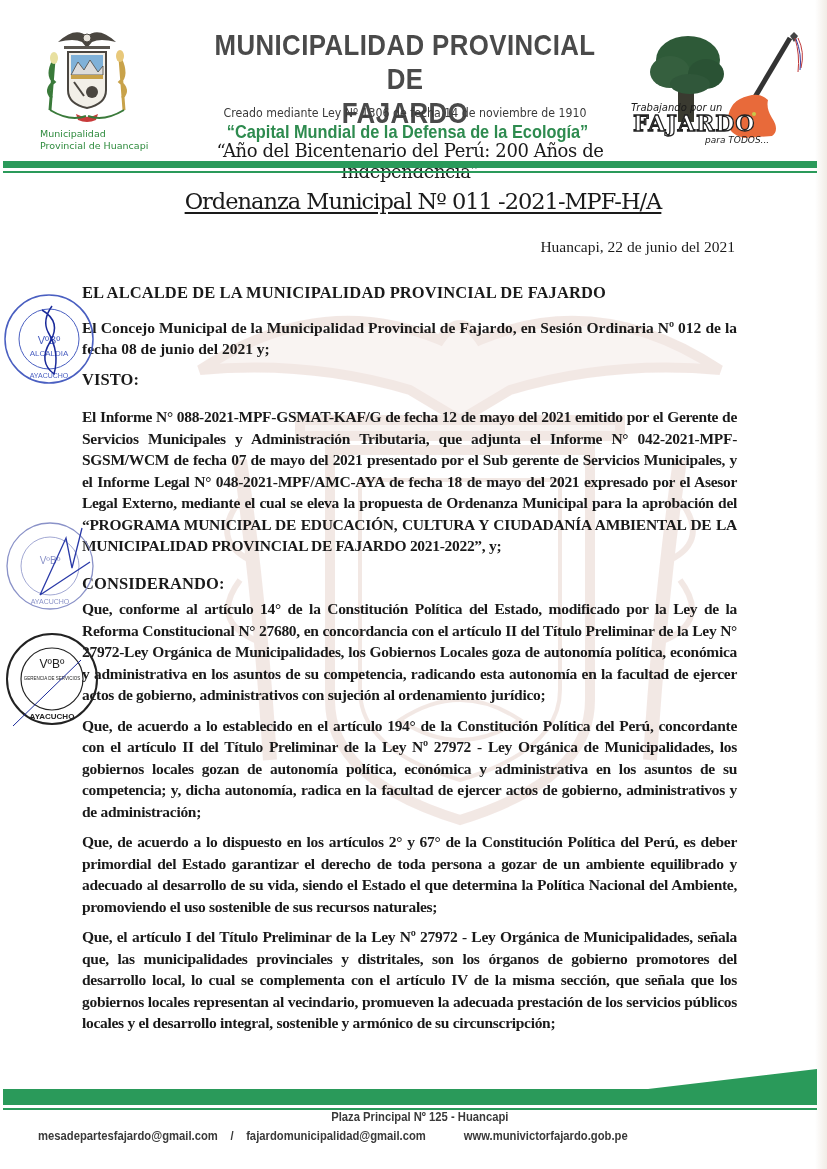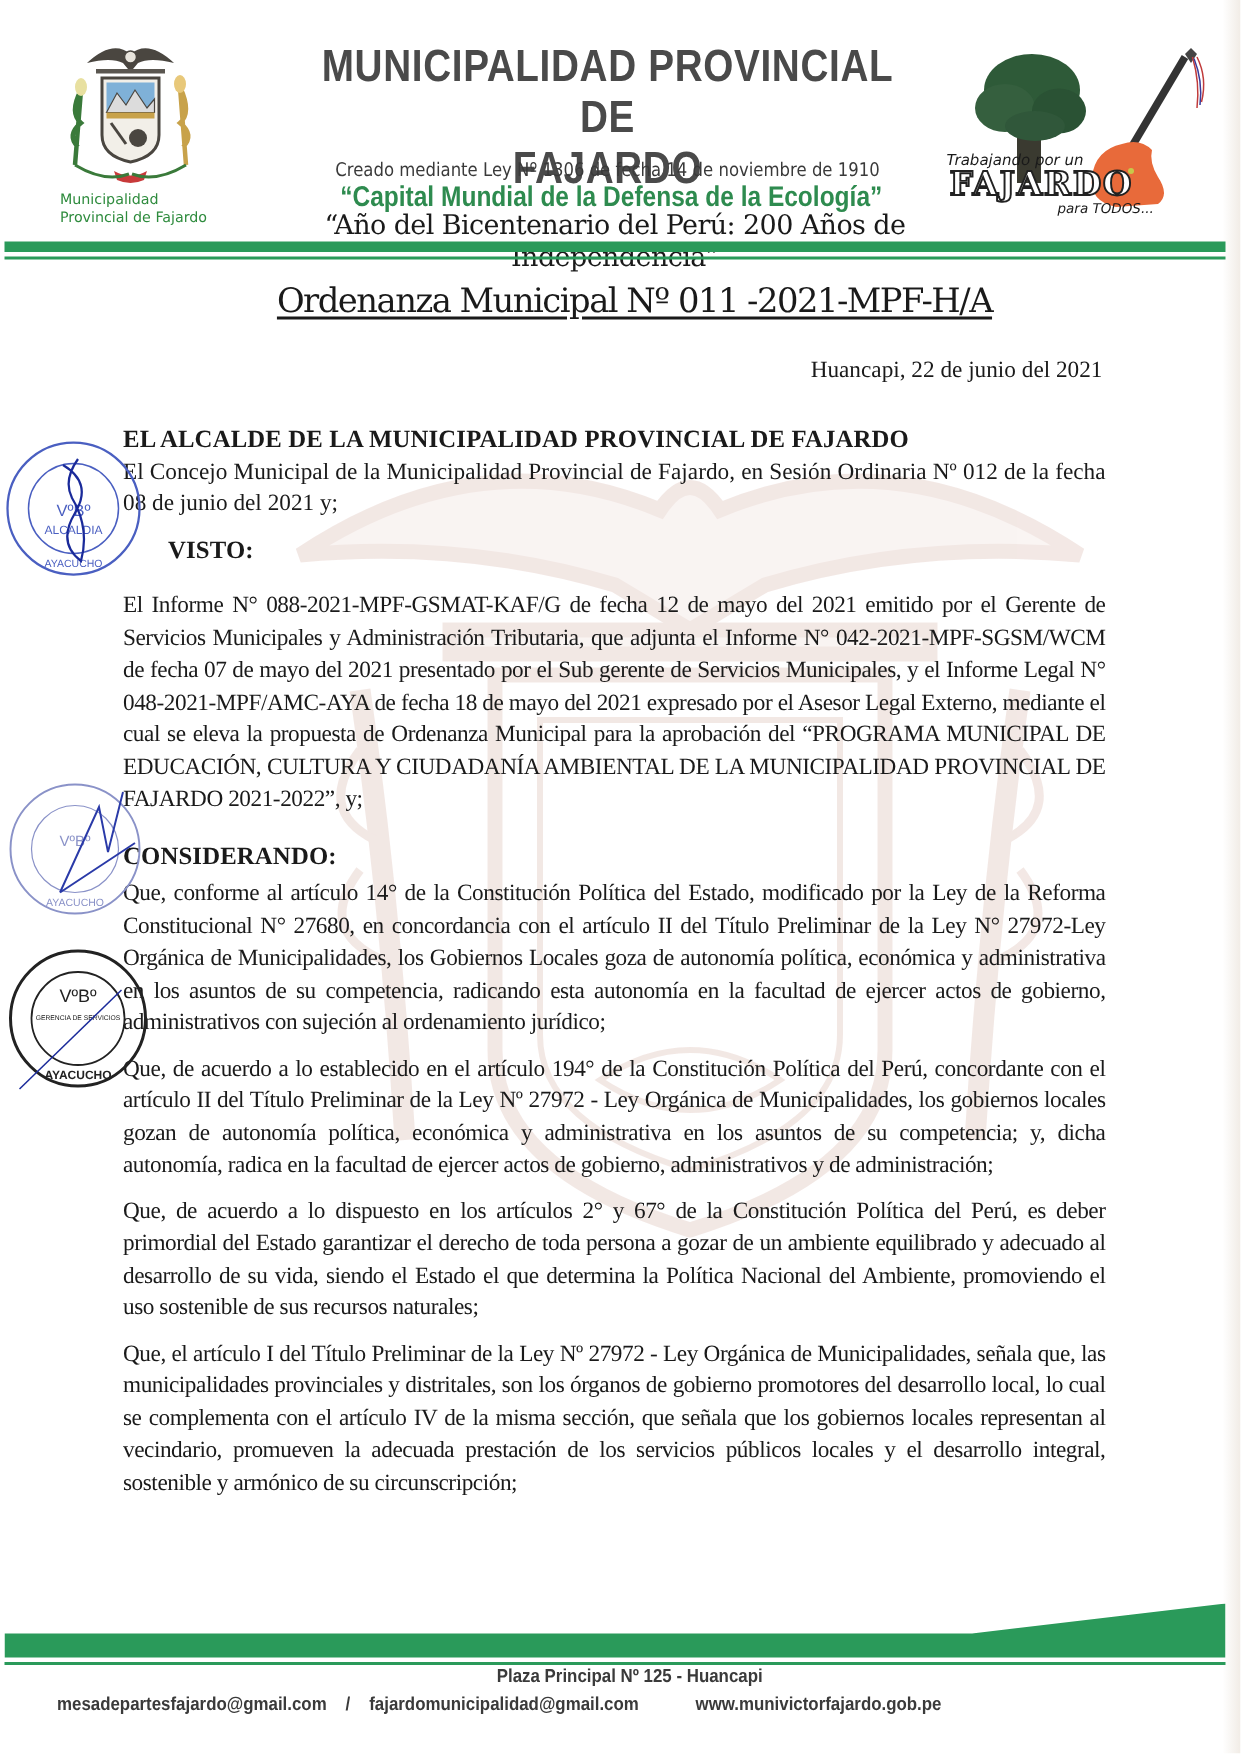--- a/index.html
+++ b/index.html
@@ -28,22 +28,22 @@
 
     
     .watermark { position: absolute; left: 180px; top: 300px; width: 560px; height: 560px; opacity: 0.22; }
 
     
     .doc-title { position: absolute; left: 163px; top: 188px; width: 520px; font-family: "DejaVu Serif", serif; font-size: 22.5px; color: #1a1a1a; text-decoration: underline; text-underline-offset: 3px; letter-spacing: -1px; white-space: nowrap; text-align: center; }
     .doc-date { position: absolute; right: 92px; top: 238px; font-size: 15.5px; color: #1a1a1a; }
 
     
     .content { position: absolute; left: 82px; top: 282px; width: 655px; font-size: 15.5px; line-height: 21.5px; }
-    .heading { font-weight: bold; font-size: 16.5px; letter-spacing: 0.1px; }
-    .para { text-align: justify; margin-bottom: 9px; }
+    .heading { font-weight: bold; font-size: 16.5px; margin-bottom: 13px; letter-spacing: 0.1px; }
+    .para { text-align: justify; margin-bottom: 9px; font-weight: bold; }
     .narrow { letter-spacing: -0.3px; }
 
     
     .stamp { position: absolute; }
 
     
     .footer-shape { position: absolute; left: 3px; top: 1069px; width: 814px; height: 45px; }
     .footer-thin { position: absolute; left: 3px; top: 1108px; width: 814px; height: 2px; background: #2a9a5a; }
     .footer-address { position: absolute; left: 0; top: 1110px; width: 827px; text-align: center; font-family: "Liberation Sans", sans-serif; font-weight: bold; font-size: 12.5px; color: #3a3a3a; padding-left: 14px; transform: scaleX(0.9); }
     .footer-contacts { position: absolute; left: 38px; top: 1129px; width: 770px; font-family: "Liberation Sans", sans-serif; font-weight: bold; font-size: 12.5px; color: #3a3a3a; display: flex; transform: scaleX(0.9); transform-origin: left; }
@@ -71,21 +71,21 @@
     <path d="M14 40 L10 90 M14 40 Q6 55 14 62 Q4 70 12 78" stroke="#3a7a3a" stroke-width="3" fill="none"></path>
     <path d="M80 38 L84 90 M80 38 Q88 55 80 62 Q90 70 82 78" stroke="#c8a24a" stroke-width="3" fill="none"></path>
     <ellipse cx="80" cy="36" rx="4" ry="6" fill="#e8c87a"></ellipse>
     <ellipse cx="14" cy="38" rx="4" ry="6" fill="#e8e0a0"></ellipse>
 
     <path d="M36 94 Q47 100 58 94 L56 100 Q47 104 38 100 Z" fill="#c83a3a"></path>
     <path d="M10 90 Q30 102 46 96 M84 90 Q64 102 48 96" stroke="#3a7a3a" stroke-width="2" fill="none"></path>
   </svg>
   <div class="logo-caption">
     <div>Municipalidad</div>
-    <div>Provincial de Fajardo</div>
+    <div>Provincial de Huancapi</div>
   </div>
 
   <div class="header-title">
     <div>MUNICIPALIDAD PROVINCIAL DE</div>
     <div>FAJARDO</div>
   </div>
   <div class="header-created">Creado mediante Ley Nº 1306 de fecha 14 de noviembre de 1910</div>
   <div class="header-slogan">“Capital Mundial de la Defensa de la Ecología”</div>
   <div class="header-year">“Año del Bicentenario del Perú: 200 Años de Independencia”</div>
 
@@ -125,21 +125,21 @@
 </svg>
 
 <div class="doc-title">Ordenanza Municipal Nº 011 -2021-MPF-H/A</div>
 <div class="doc-date">Huancapi, 22 de junio del 2021</div>
 
 <main class="content">
   <div class="heading">EL ALCALDE DE LA MUNICIPALIDAD PROVINCIAL DE FAJARDO</div>
 
   <p class="para">El Concejo Municipal de la Municipalidad Provincial de Fajardo, en Sesión Ordinaria Nº 012 de la fecha 08 de junio del 2021 y;</p>
 
-  <div class="heading" style="margin-bottom:16px;margin-left:30px;">VISTO:</div>
+  <div class="heading" style="margin-bottom:16px;">VISTO:</div>
   <p class="para narrow">El Informe N° 088-2021-MPF-GSMAT-KAF/G de fecha 12 de mayo del 2021 emitido por el Gerente de Servicios Municipales y Administración Tributaria, que adjunta el Informe N° 042-2021-MPF-SGSM/WCM de fecha 07 de mayo del 2021 presentado por el Sub gerente de Servicios Municipales, y el Informe Legal N° 048-2021-MPF/AMC-AYA de fecha 18 de mayo del 2021 expresado por el Asesor Legal Externo, mediante el cual se eleva la propuesta de Ordenanza Municipal para la aprobación del “PROGRAMA MUNICIPAL DE EDUCACIÓN, CULTURA Y CIUDADANÍA AMBIENTAL DE LA MUNICIPALIDAD PROVINCIAL DE FAJARDO 2021-2022”, y;</p>
 
   <div class="heading" style="margin-top:16px;margin-bottom:4px;">CONSIDERANDO:</div>
   <p class="para narrow">Que, conforme al artículo 14° de la Constitución Política del Estado, modificado por la Ley de la Reforma Constitucional N° 27680, en concordancia con el artículo II del Título Preliminar de la Ley N° 27972-Ley Orgánica de Municipalidades, los Gobiernos Locales goza de autonomía política, económica y administrativa en los asuntos de su competencia, radicando esta autonomía en la facultad de ejercer actos de gobierno, administrativos con sujeción al ordenamiento jurídico;</p>
   <p class="para narrow">Que, de acuerdo a lo establecido en el artículo 194° de la Constitución Política del Perú, concordante con el artículo II del Título Preliminar de la Ley Nº 27972 - Ley Orgánica de Municipalidades, los gobiernos locales gozan de autonomía política, económica y administrativa en los asuntos de su competencia; y, dicha autonomía, radica en la facultad de ejercer actos de gobierno, administrativos y de administración;</p>
   <p class="para narrow">Que, de acuerdo a lo dispuesto en los artículos 2° y 67° de la Constitución Política del Perú, es deber primordial del Estado garantizar el derecho de toda persona a gozar de un ambiente equilibrado y adecuado al desarrollo de su vida, siendo el Estado el que determina la Política Nacional del Ambiente, promoviendo el uso sostenible de sus recursos naturales;</p>
   <p class="para narrow">Que, el artículo I del Título Preliminar de la Ley Nº 27972 - Ley Orgánica de Municipalidades, señala que, las municipalidades provinciales y distritales, son los órganos de gobierno promotores del desarrollo local, lo cual se complementa con el artículo IV de la misma sección, que señala que los gobiernos locales representan al vecindario, promueven la adecuada prestación de los servicios públicos locales y el desarrollo integral, sostenible y armónico de su circunscripción;</p>
 </main>
 
 <svg class="stamp" style="left:2px;top:292px;width:94px;height:94px;" viewBox="0 0 94 94">

